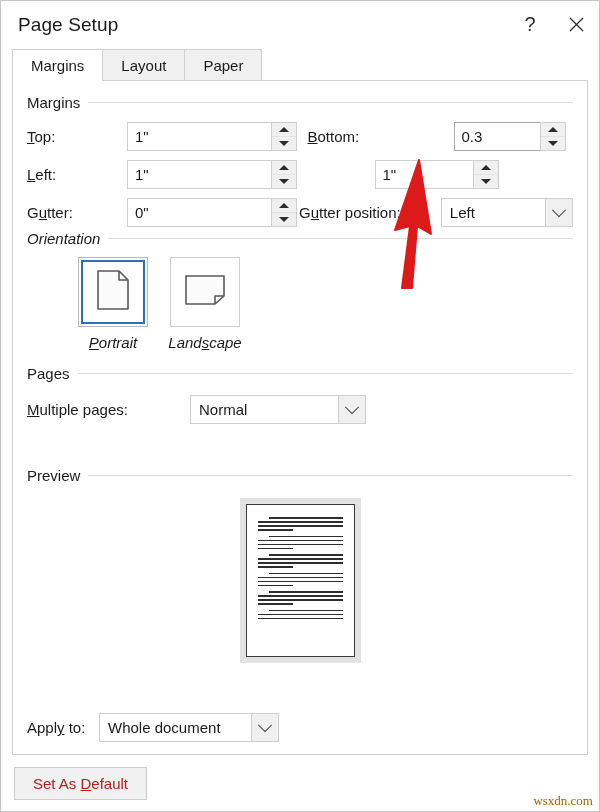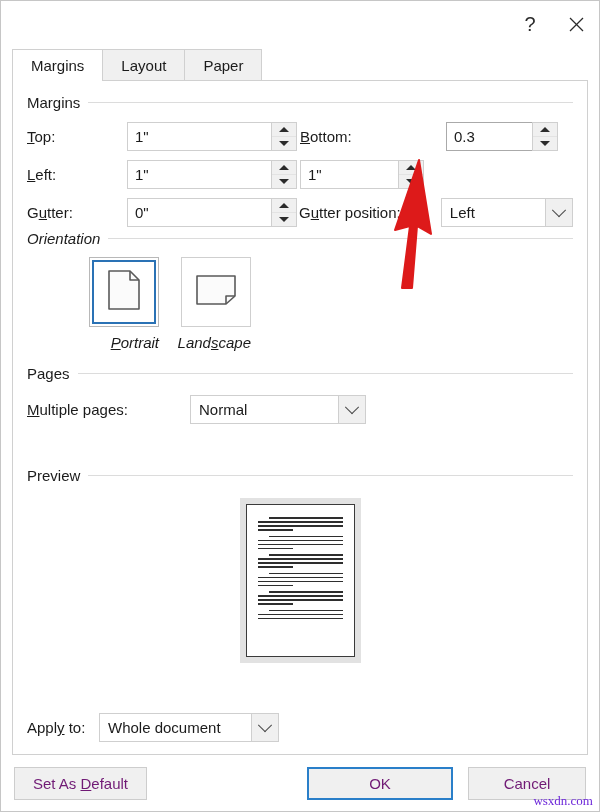--- a/index.html
+++ b/index.html
@@ -139,21 +139,21 @@
     display: flex;
     align-items: center;
     height: 31px;
     margin-top: 7px;
   }
   .col-left, .col-right {
     display: flex;
     align-items: center;
   }
   .col-left { width: 274px; }
-  .col-right { width: 274px; }
+  .col-right { width: 274px; justify-content: center; }
   .f-label {
     font-size: 15px;
     color: #1b1b1b;
     white-space: nowrap;
   }
   .f-label u { text-decoration: underline; }
 
   
   .spin {
     display: flex;
@@ -239,21 +239,21 @@
   
   .orient-row {
     display: flex;
     margin-top: 10px;
     padding-left: 40px;
   }
   .orient-item {
     width: 92px;
     display: flex;
     flex-direction: column;
-    align-items: flex-end;
+    align-items: center;
     cursor: default;
   }
   .orient-box {
     width: 70px; height: 70px;
     border: 1px solid #cfcfcf;
     box-sizing: border-box;
     display: flex;
     align-items: center;
     justify-content: center;
     background: #ffffff;
@@ -329,21 +329,21 @@
   }
   .btn {
     height: 33px;
     background: #f0f0f0;
     border: 1px solid #cdcdcd;
     box-sizing: border-box;
     display: flex;
     align-items: center;
     justify-content: center;
     font-size: 15px;
-    color: #701a75;
+    color: #b91c1c;
     cursor: default;
   }
   .btn-default {
     width: 133px;
   }
   .btn-ok {
     width: 146px;
     border: 2px solid #2a7fc9;
     background: #f0f0f0;
   }
@@ -367,31 +367,32 @@
     pointer-events: none;
     z-index: 20;
   }
 
   
   .watermark {
     position: absolute;
     right: 6px;
     bottom: 2px;
     font-size: 13px;
-    color: #6d28d9;
+    color: #a16207;
     font-family: "Liberation Serif", serif;
     z-index: 25;
   }
 </style>
 </head>
 <body>
 
 <div class="dialog">
 
   <div class="titlebar">
+    <div class="title-text">Page Setup</div>
     <div class="title-buttons">
       <div class="tb-btn tb-help">
         <span>?</span>
       </div>
       <div class="tb-btn tb-close">
         <svg width="17" height="17" viewBox="0 0 17 17" aria-hidden="true">
           <line x1="2" y1="2" x2="15" y2="15" stroke="#2b2b2b" stroke-width="1.3"></line>
           <line x1="15" y1="2" x2="2" y2="15" stroke="#2b2b2b" stroke-width="1.3"></line>
         </svg>
       </div>
@@ -614,28 +615,20 @@
           </div>
       </div>
     </div>
 
   </div>
 
   <div class="footer">
     <div class="btn btn-default">
       <span>Set As <u>D</u>efault</span>
     </div>
-    <div class="footer-right">
-      <div class="btn btn-ok">
-        <span>OK</span>
-      </div>
-      <div class="btn btn-cancel">
-        <span>Cancel</span>
-      </div>
-    </div>
   </div>
 
   <div class="watermark">wsxdn.com</div>
 </div>
 
 <div class="annot-arrow">
   <svg width="70" height="140" viewBox="0 0 70 140" aria-hidden="true">
     <path d="M24 138 L32 76 L17 80 L41 10 L53 84 L39 76 L34 138 Z" fill="#dd1a1a" stroke="#dd1a1a" stroke-width="2" stroke-linejoin="round"></path>
   </svg>
 </div>

